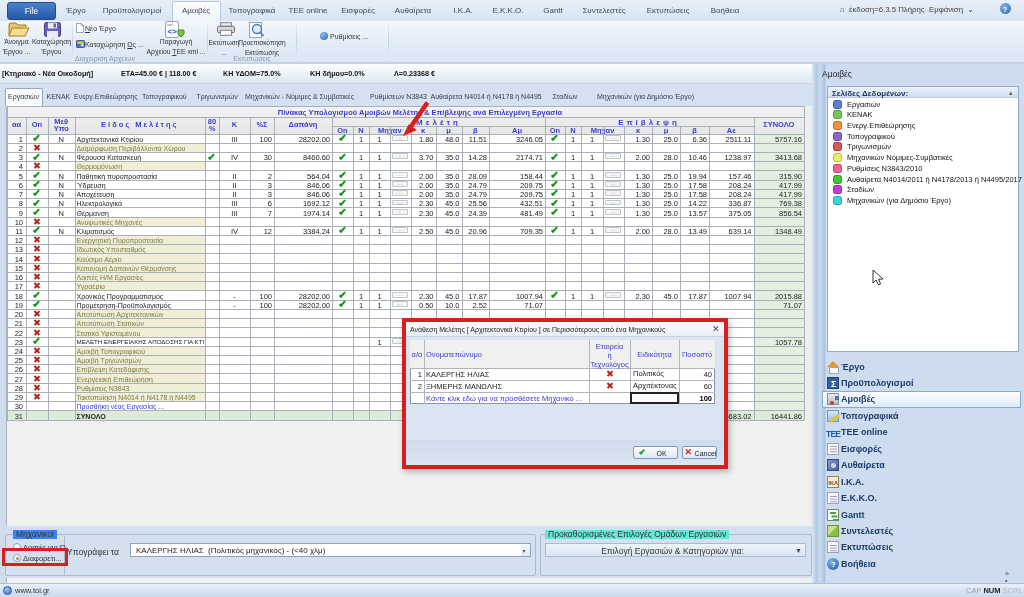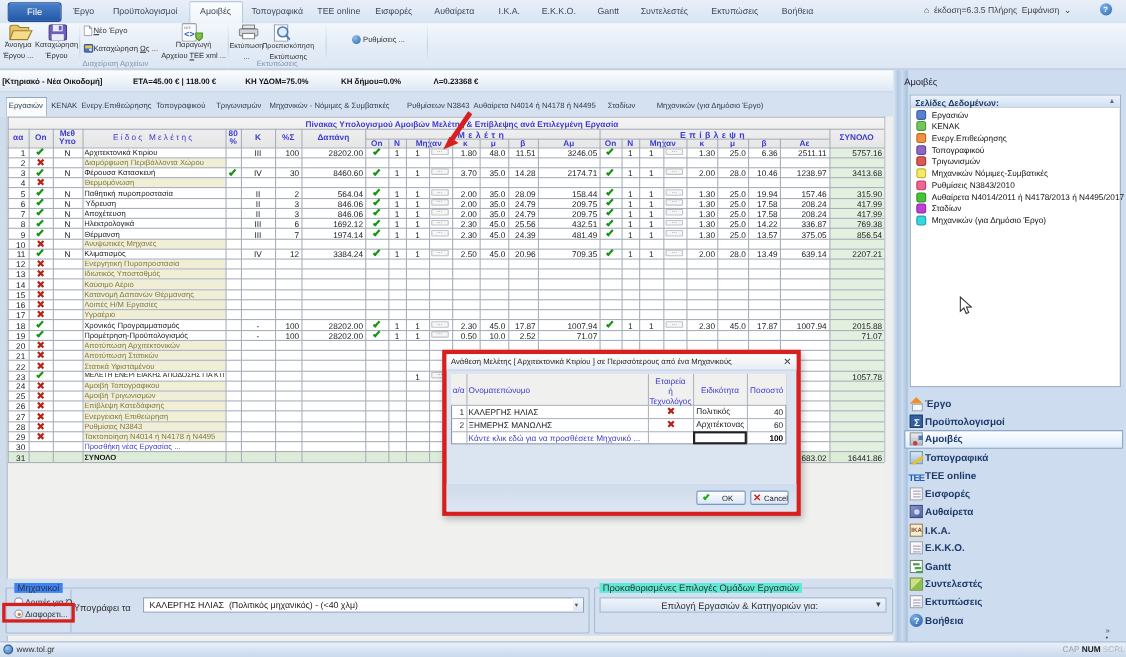--- a/index.html
+++ b/index.html
@@ -127,21 +127,21 @@
     <div class="a" style="left:75.5px;top:365.25px;width:129.5px;height:8.23px;background:#f1eed6"></div>
     <div class="a" style="left:75.5px;top:374.48px;width:129.5px;height:8.23px;background:#f1eed6"></div>
     <div class="a" style="left:75.5px;top:383.71000000000004px;width:129.5px;height:8.23px;background:#f1eed6"></div>
     <div class="a" style="left:75.5px;top:392.94px;width:129.5px;height:8.23px;background:#f1eed6"></div>
     <div class="t" style="left:36px;top:108.5px;width:768px;text-align:center;font-size:7.5px;font-weight:bold;color:#3c3cd2">Πίνακας Υπολογισμού Αμοιβών Μελέτης &amp; Επίβλεψης ανά Επιλεγμένη Εργασία</div>
     <div class="t" style="left:332px;top:118.5px;width:213px;text-align:center;font-size:8px;font-weight:bold;color:#3c3cd2;letter-spacing:3px">Μελέτη</div>
     <div class="t" style="left:545px;top:118.5px;width:208px;text-align:center;font-size:8px;font-weight:bold;color:#3c3cd2;letter-spacing:3px">Επίβλεψη</div>
     <div class="t" style="left:7px;top:120.5px;width:19px;text-align:center;font-size:7.5px;font-weight:bold;color:#3c3cd2;">αα</div>
     <div class="t" style="left:26px;top:120.5px;width:22px;text-align:center;font-size:7.5px;font-weight:bold;color:#3c3cd2;">On</div>
     <div class="t" style="left:48px;top:117.5px;width:26.5px;text-align:center;font-size:7.5px;font-weight:bold;color:#3c3cd2;line-height:1.05;">Μεθ<br>Υπο</div>
-    <div class="t" style="left:74.5px;top:120.5px;width:130.5px;text-align:center;font-size:7.5px;font-weight:normal;color:#3c3cd2;letter-spacing:2px;">Είδος Μελέτης</div>
+    <div class="t" style="left:74.5px;top:120.5px;width:130.5px;text-align:center;font-size:7.5px;font-weight:bold;color:#3c3cd2;letter-spacing:2px;">Είδος Μελέτης</div>
     <div class="t" style="left:205px;top:117.5px;width:14px;text-align:center;font-size:7.5px;font-weight:bold;color:#3c3cd2;line-height:1.05;">80<br>%</div>
     <div class="t" style="left:219px;top:120.5px;width:31px;text-align:center;font-size:7.5px;font-weight:bold;color:#3c3cd2;">Κ</div>
     <div class="t" style="left:250px;top:120.5px;width:24px;text-align:center;font-size:7.5px;font-weight:bold;color:#3c3cd2;">%Σ</div>
     <div class="t" style="left:274px;top:120.5px;width:58px;text-align:center;font-size:7.5px;font-weight:bold;color:#3c3cd2;">Δαπάνη</div>
     <div class="t" style="left:753.5px;top:120.5px;width:50.5px;text-align:center;font-size:7.5px;font-weight:bold;color:#3c3cd2;">ΣΥΝΟΛΟ</div>
     <div class="t" style="left:332px;top:127px;width:21px;text-align:center;font-size:7.5px;font-weight:bold;color:#3c3cd2">On</div>
     <div class="t" style="left:353px;top:127px;width:16px;text-align:center;font-size:7.5px;font-weight:bold;color:#3c3cd2">N</div>
     <div class="t" style="left:369px;top:127px;width:41.5px;text-align:center;font-size:7.5px;font-weight:bold;color:#3c3cd2">Μηχαν</div>
     <div class="t" style="left:410.5px;top:127px;width:25.0px;text-align:center;font-size:7.5px;font-weight:bold;color:#3c3cd2">κ</div>
     <div class="t" style="left:435.5px;top:127px;width:26.0px;text-align:center;font-size:7.5px;font-weight:bold;color:#3c3cd2">μ</div>
@@ -409,21 +409,21 @@
     <div class="t num" style="left:461.5px;top:228.0px;width:25.5px;font-size:7.5px;color:#1a1a1a;">20.96</div>
     <div class="t num" style="left:489px;top:228.0px;width:54px;font-size:7.5px;color:#1a1a1a;">709.35</div>
     <div class="ck" style="left:551.0px;top:228.4px"></div>
     <div class="t" style="left:565px;top:228.0px;width:16px;text-align:center;font-size:7.5px;color:#1a1a1a">1</div>
     <div class="t" style="left:581px;top:228.0px;width:22px;text-align:center;font-size:7.5px;color:#1a1a1a">1</div>
     <div class="dots" style="left:605px;top:227.3px;width:16px;height:5.73px">...</div>
     <div class="t num" style="left:624px;top:228.0px;width:26px;font-size:7.5px;color:#1a1a1a;">2.00</div>
     <div class="t num" style="left:652px;top:228.0px;width:26px;font-size:7.5px;color:#1a1a1a;">28.0</div>
     <div class="t num" style="left:680px;top:228.0px;width:27px;font-size:7.5px;color:#1a1a1a;">13.49</div>
     <div class="t num" style="left:709px;top:228.0px;width:42.5px;font-size:7.5px;color:#1a1a1a;">639.14</div>
-    <div class="t num" style="left:753.5px;top:228.0px;width:48.5px;font-size:7.5px;color:#1a1a1a;">2207.21</div>
+    <div class="t num" style="left:753.5px;top:228.0px;width:48.5px;font-size:7.5px;color:#1a1a1a;">1348.49</div>
     <div class="t num" style="left:7px;top:237.23px;width:16px;font-size:7.5px;color:#1a1a1a;">12</div>
     <div class="xx" style="left:33.5px;top:236.23px"></div>
     <div class="t" style="left:76.5px;top:237.23px;width:127.5px;overflow:hidden;font-size:7px;color:#7d7a42;">Ενεργητική Πυροπροστασία</div>
     <div class="t num" style="left:7px;top:246.45999999999998px;width:16px;font-size:7.5px;color:#1a1a1a;">13</div>
     <div class="xx" style="left:33.5px;top:245.45999999999998px"></div>
     <div class="t" style="left:76.5px;top:246.45999999999998px;width:127.5px;overflow:hidden;font-size:7px;color:#7d7a42;">Ιδιωτικός Υποσταθμός</div>
     <div class="t num" style="left:7px;top:255.69px;width:16px;font-size:7.5px;color:#1a1a1a;">14</div>
     <div class="xx" style="left:33.5px;top:254.69px"></div>
     <div class="t" style="left:76.5px;top:255.69px;width:127.5px;overflow:hidden;font-size:7px;color:#7d7a42;">Καύσιμο Αέριο</div>
     <div class="t num" style="left:7px;top:264.92px;width:16px;font-size:7.5px;color:#1a1a1a;">15</div>

